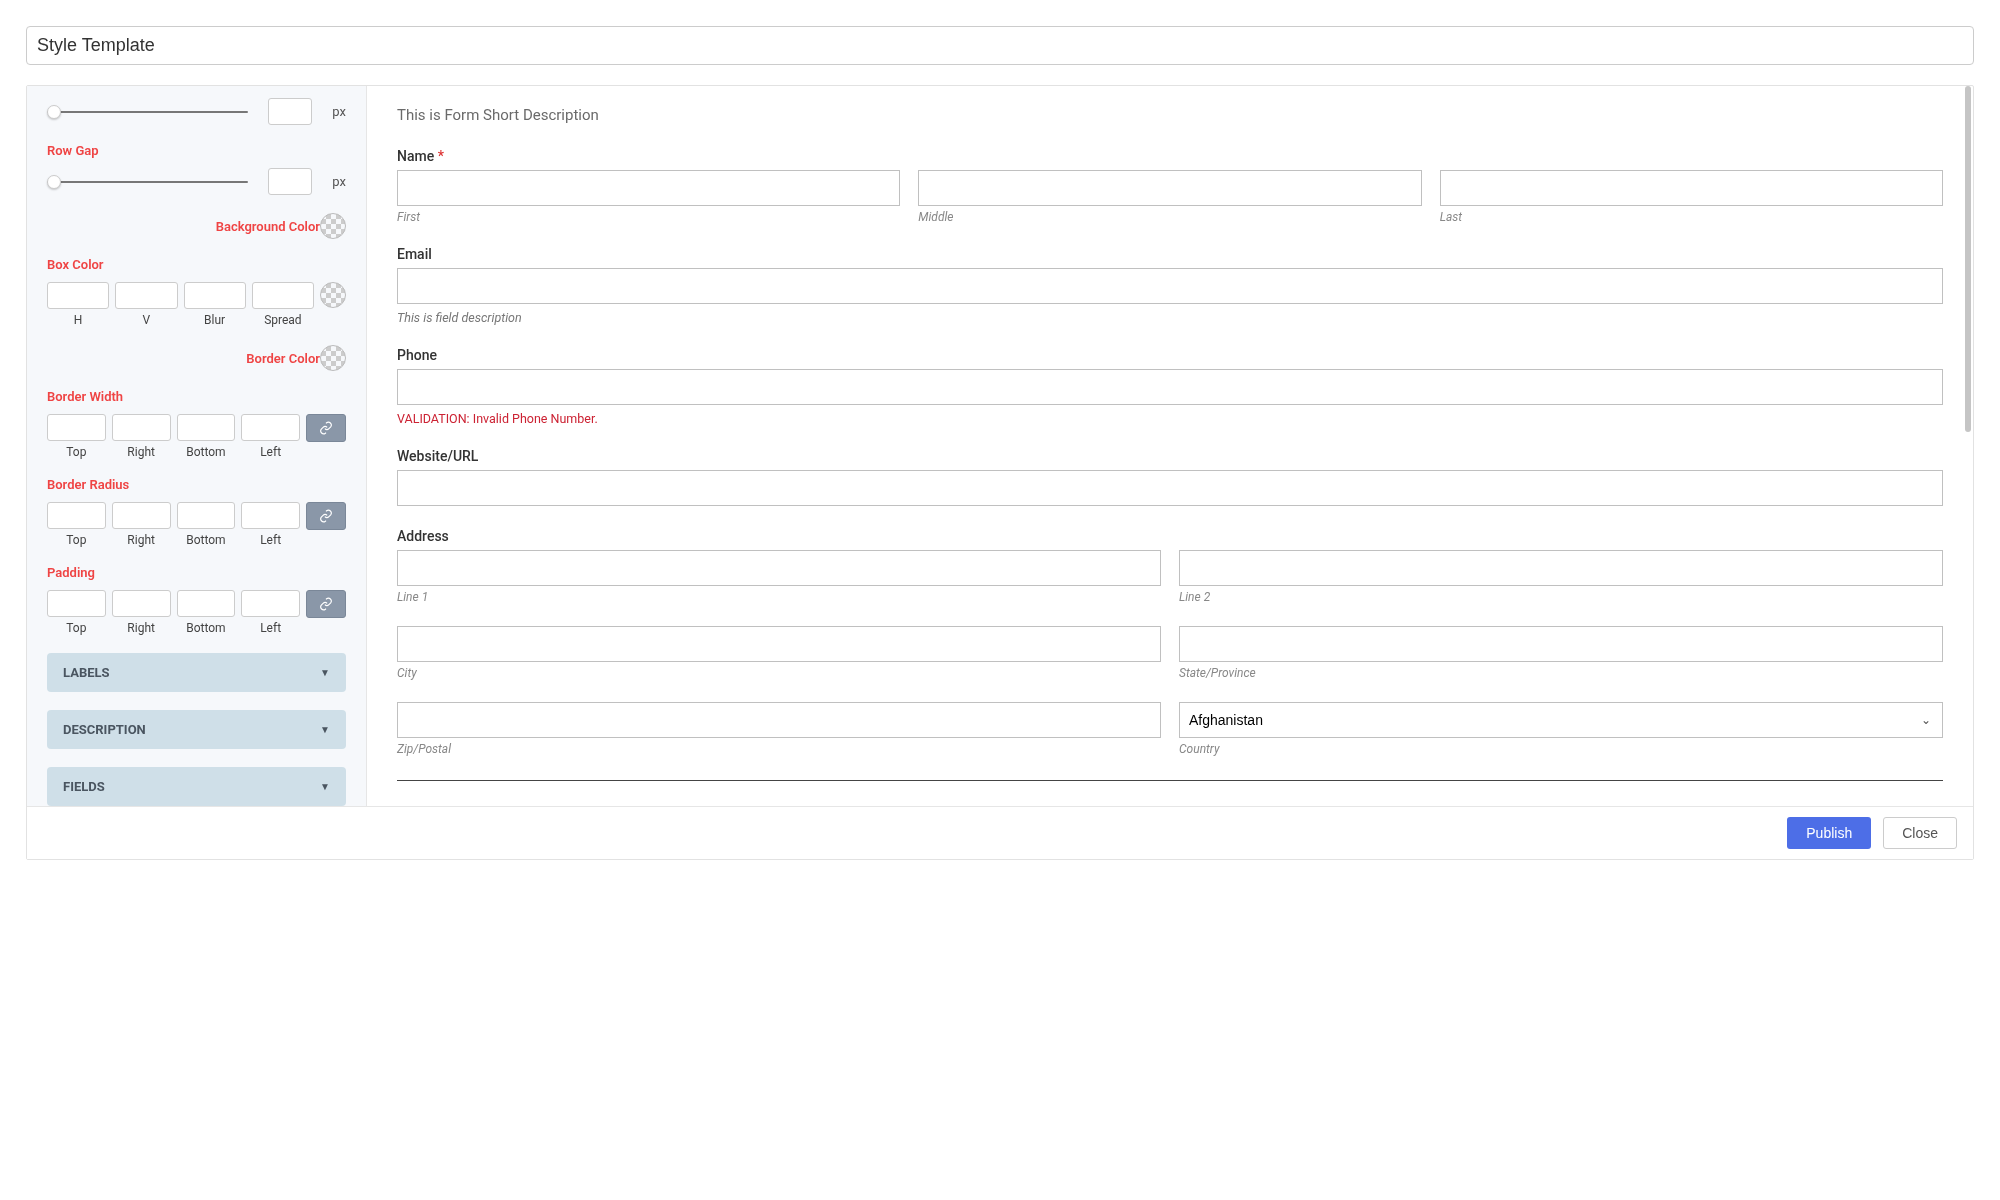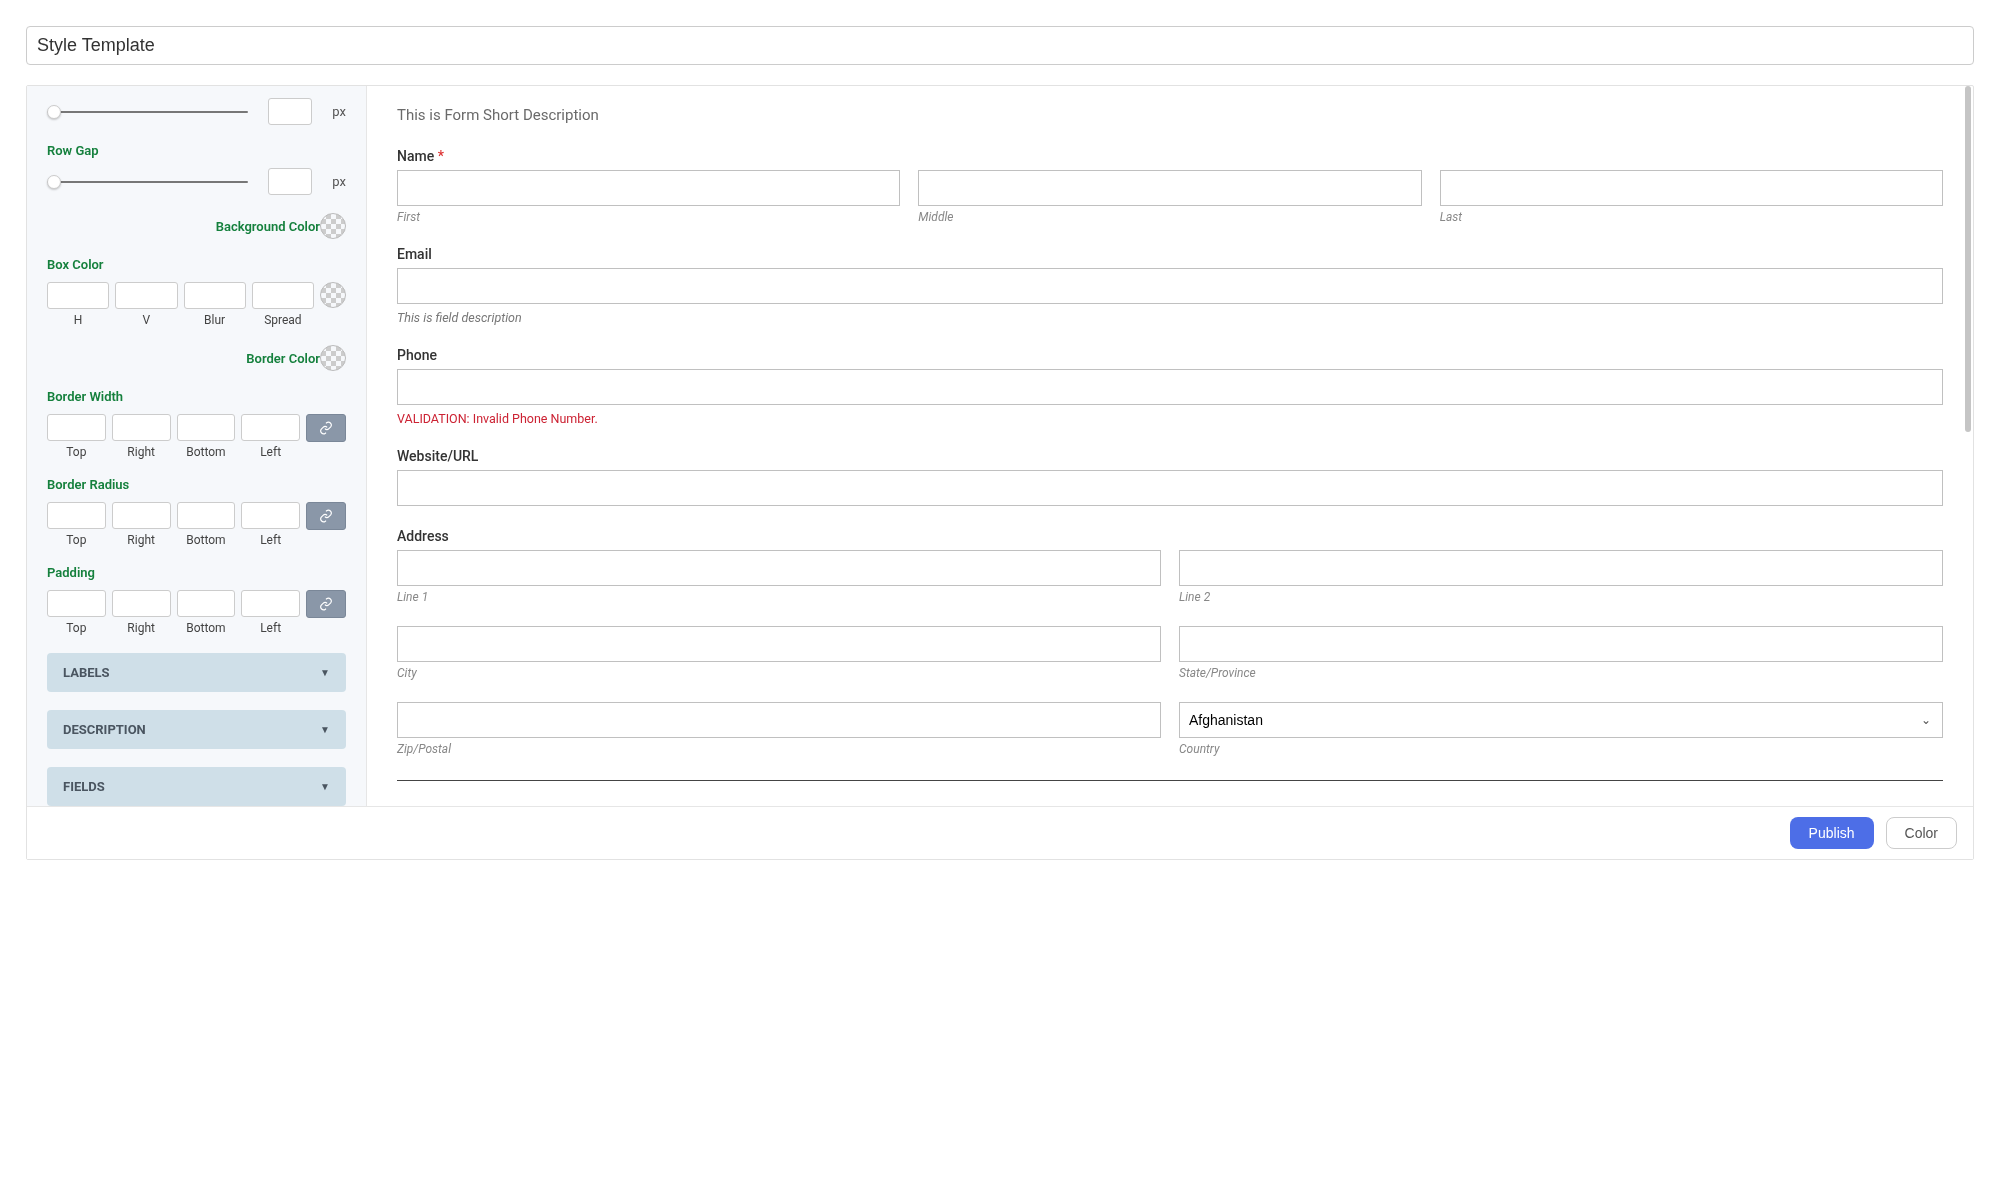--- a/index.html
+++ b/index.html
@@ -48,21 +48,21 @@
     width: 44px;
     border: 1px solid #ccc;
     border-radius: 3px;
     padding: 5px;
     background: #fff;
   }
   .unit { font-size: 13px; color: #555; }
   .section-label {
     font-weight: 600;
     font-size: 13px;
-    color: #15803d;
+    color: #ef4444;
     margin: 18px 0 10px;
   }
   .row-between { display: flex; justify-content: flex-end; align-items: center; margin: 18px 0 8px; }
   .color-chip {
     width: 26px; height: 26px; border-radius: 50%;
     border: 1px solid #bbb;
     background-image:
       linear-gradient(45deg,#ccc 25%,transparent 25%),
       linear-gradient(-45deg,#ccc 25%,transparent 25%),
       linear-gradient(45deg,transparent 75%,#ccc 75%),
@@ -144,21 +144,21 @@
   .divider { border: none; border-top: 1px solid #444; margin: 24px 0 28px; }
 
   .footer {
     border-top: 1px solid #e6e6e6;
     padding: 10px 16px;
     display: flex;
     justify-content: flex-end;
     gap: 12px;
     background: #fff;
   }
-  .btn { padding: 7px 18px; border-radius: 8px; font-size: 14px; cursor: pointer; border: 1px solid transparent; }
+  .btn { padding: 7px 18px; border-radius: 3px; font-size: 14px; cursor: pointer; border: 1px solid transparent; }
   .btn-primary { background: #4d6ee7; color: #fff; }
   .btn-secondary { background: #fff; color: #555; border: 1px solid #ccc; }
   .scroll-stub { position: absolute; right: 2px; top: 0; width: 6px; height: 48%; background: #c5c5c5; border-radius: 3px; }
   .outer-border { border: 1px solid #e2e2e2; border-radius: 2px; }
 </style>
 </head>
 <body>
 
 <div class="page">
 
@@ -389,17 +389,17 @@
       </div>
 
       <hr class="divider">
 
     </div>
 
   </div>
 
   <div class="footer">
     <button class="btn btn-primary">Publish</button>
-    <button class="btn btn-secondary">Color</button>
+    <button class="btn btn-secondary">Close</button>
   </div>
   </div>
 
 </div>
 
 </body></html>

